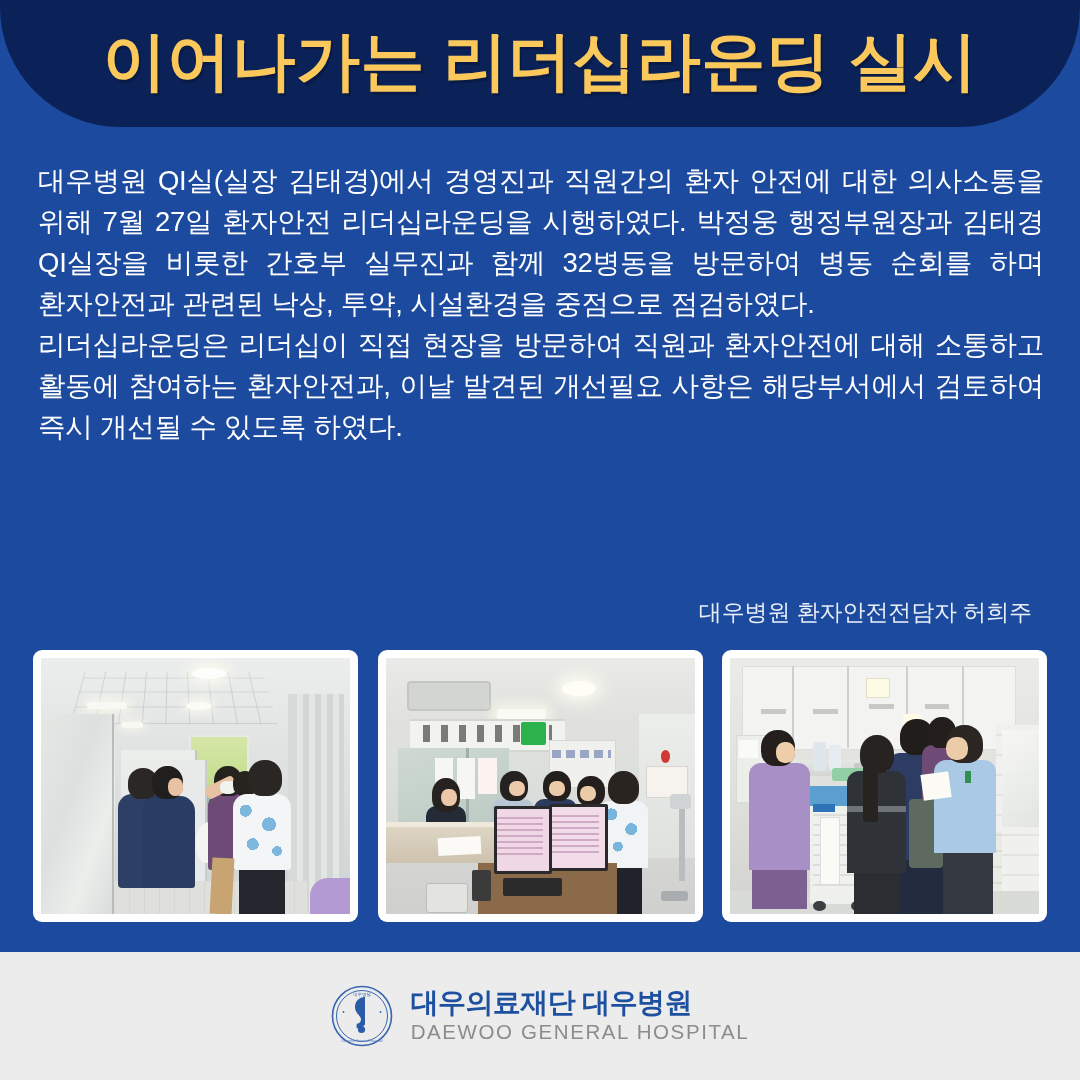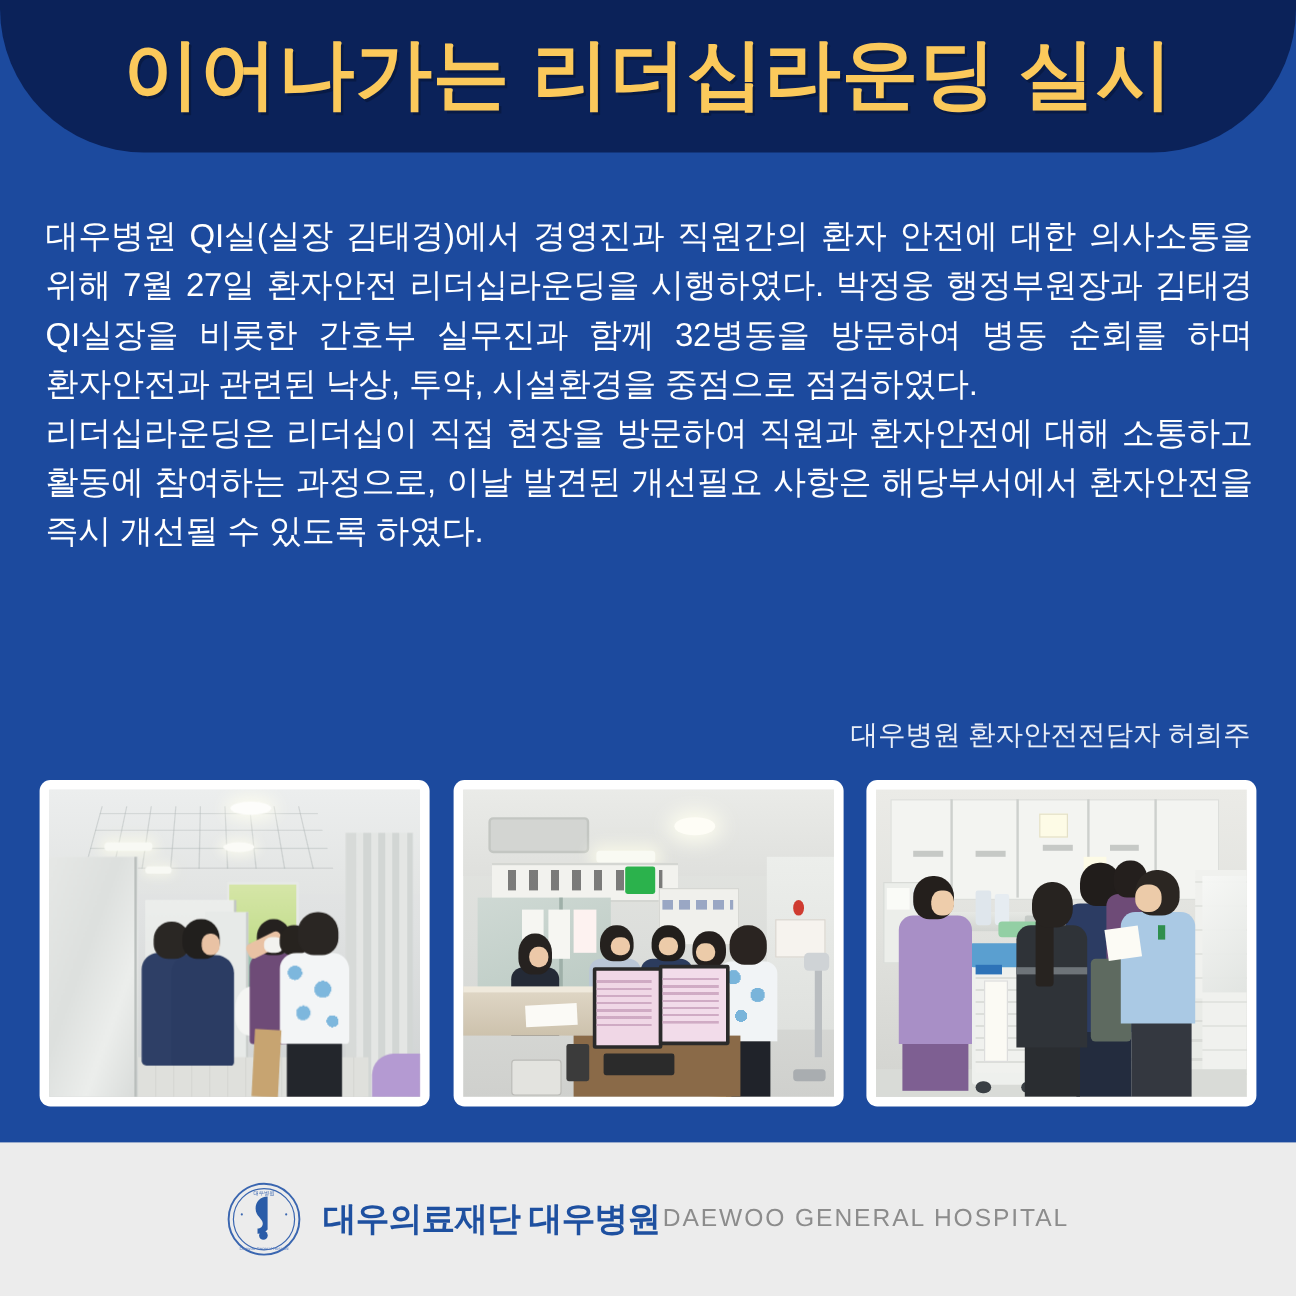--- a/index.html
+++ b/index.html
@@ -40,36 +40,36 @@
     letter-spacing: 0.5px;
     line-height: 1;
     white-space: nowrap;
     text-shadow: 2px 3px 0 rgba(0, 0, 0, 0.22);
   }
 
   
   .body-copy {
     position: absolute;
     left: 38px;
-    top: 176px;
+    top: 160px;
     width: 1006px;
     color: #ffffff;
     font-size: 27.5px;
     line-height: 41px;
     letter-spacing: -0.2px;
     word-break: keep-all;
   }
   .body-copy p {
     margin: 0;
     text-align: justify;
     text-justify: inter-character;
   }
   .byline {
     position: absolute;
-    right: 38px;
+    right: 48px;
     top: 598px;
     color: #e9eef7;
     font-size: 23px;
     line-height: 28px;
     letter-spacing: -0.1px;
     text-align: right;
     white-space: nowrap;
   }
 
   
@@ -276,21 +276,21 @@
     display: flex;
     align-items: center;
     gap: 18px;
   }
   .emblem {
     position: relative;
     width: 62px;
     height: 62px;
     flex: none;
   }
-  .logo-text { display: flex; flex-direction: row; gap: 2px; align-items: center; }
+  .logo-text { display: flex; flex-direction: column; gap: 2px; }
   .logo-kr {
     color: #1e50a0;
     font-size: 28px;
     font-weight: 700;
     letter-spacing: -0.6px;
     line-height: 1.1;
     white-space: nowrap;
   }
   .logo-en {
     color: #8c8c8c;
@@ -305,21 +305,21 @@
 <body>
 
 <div class="poster">
 
   <div class="header">
     <div class="header-title">이어나가는 리더십라운딩 실시</div>
   </div>
 
   <div class="body-copy">
     <p>대우병원 QI실(실장 김태경)에서 경영진과 직원간의 환자 안전에 대한 의사소통을 위해 7월 27일 환자안전 리더십라운딩을 시행하였다. 박정웅 행정부원장과 김태경 QI실장을 비롯한 간호부 실무진과 함께 32병동을 방문하여 병동 순회를 하며 환자안전과 관련된 낙상, 투약, 시설환경을 중점으로 점검하였다.</p>
-    <p>리더십라운딩은 리더십이 직접 현장을 방문하여 직원과 환자안전에 대해 소통하고 활동에 참여하는 과정으로, 이날 발견된 개선필요 사항은 해당부서에서 환자안전을 즉시 개선될 수 있도록 하였다.</p>
+    <p>리더십라운딩은 리더십이 직접 현장을 방문하여 직원과 환자안전에 대해 소통하고 활동에 참여하는 환자안전과, 이날 발견된 개선필요 사항은 해당부서에서 검토하여 즉시 개선될 수 있도록 하였다.</p>
   </div>
 
   <div class="byline">대우병원 환자안전전담자 허희주</div>
 
   <div class="photo-row">
 
     <div class="photo-frame">
       <div class="photo p1">
         <div class="ceiling"></div>
           <div class="grid-a"></div>

